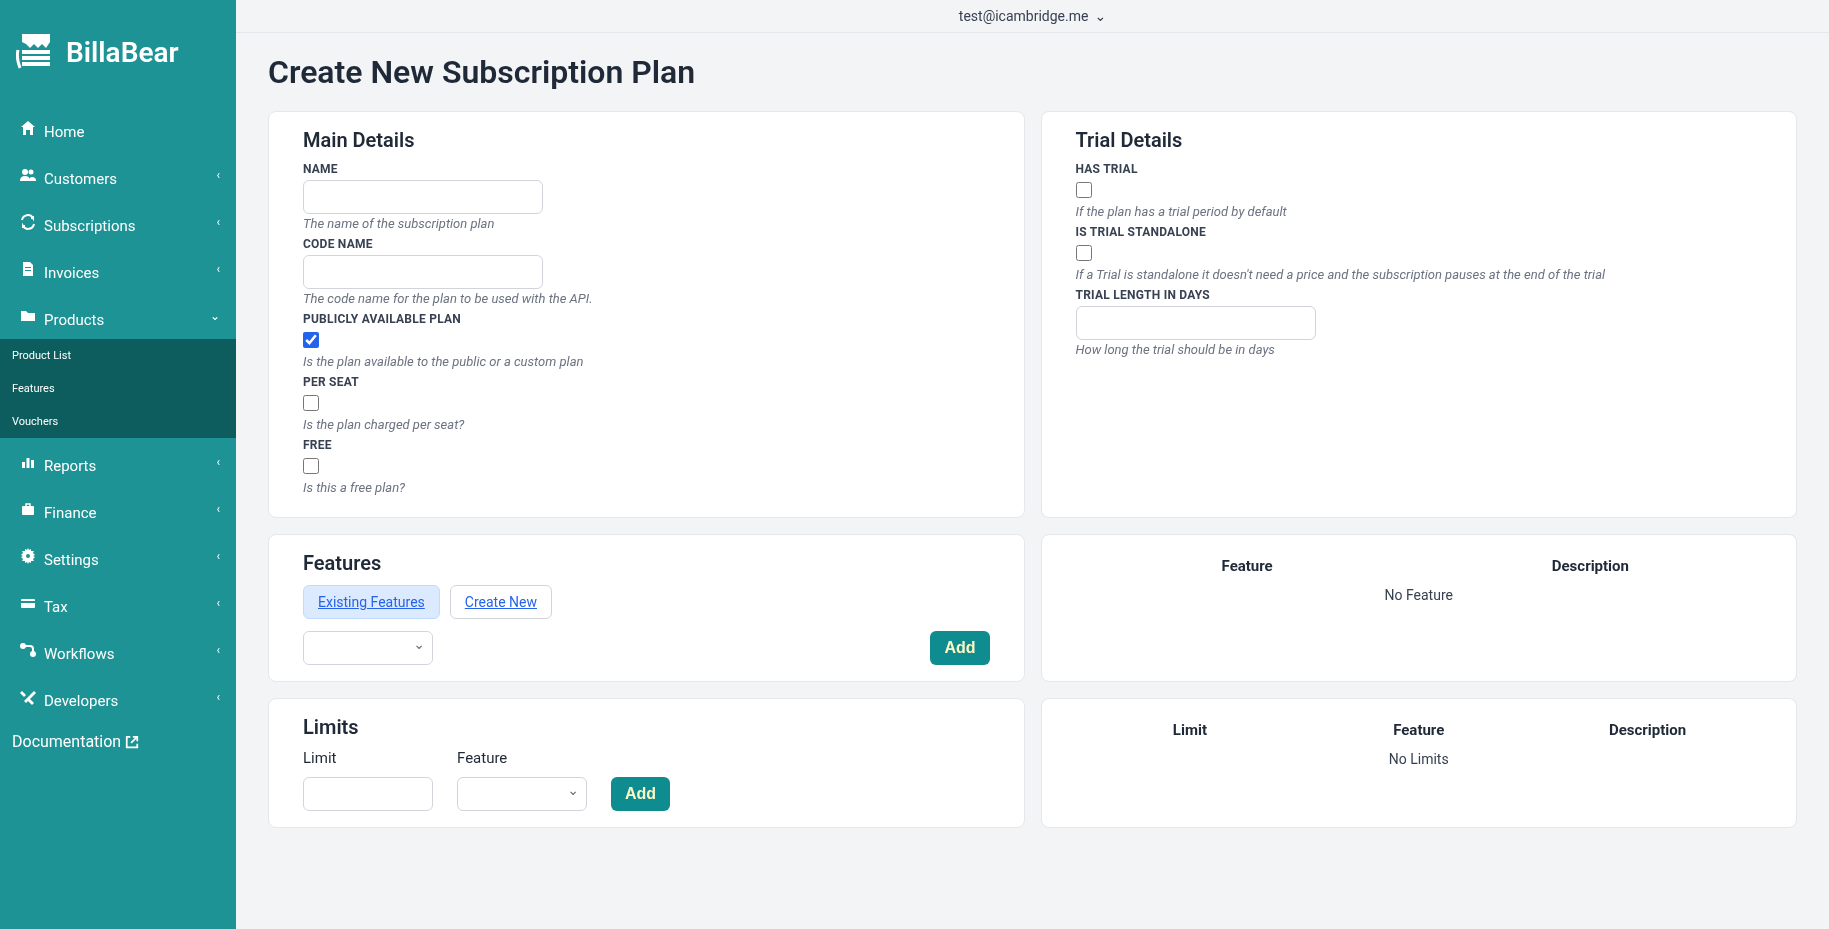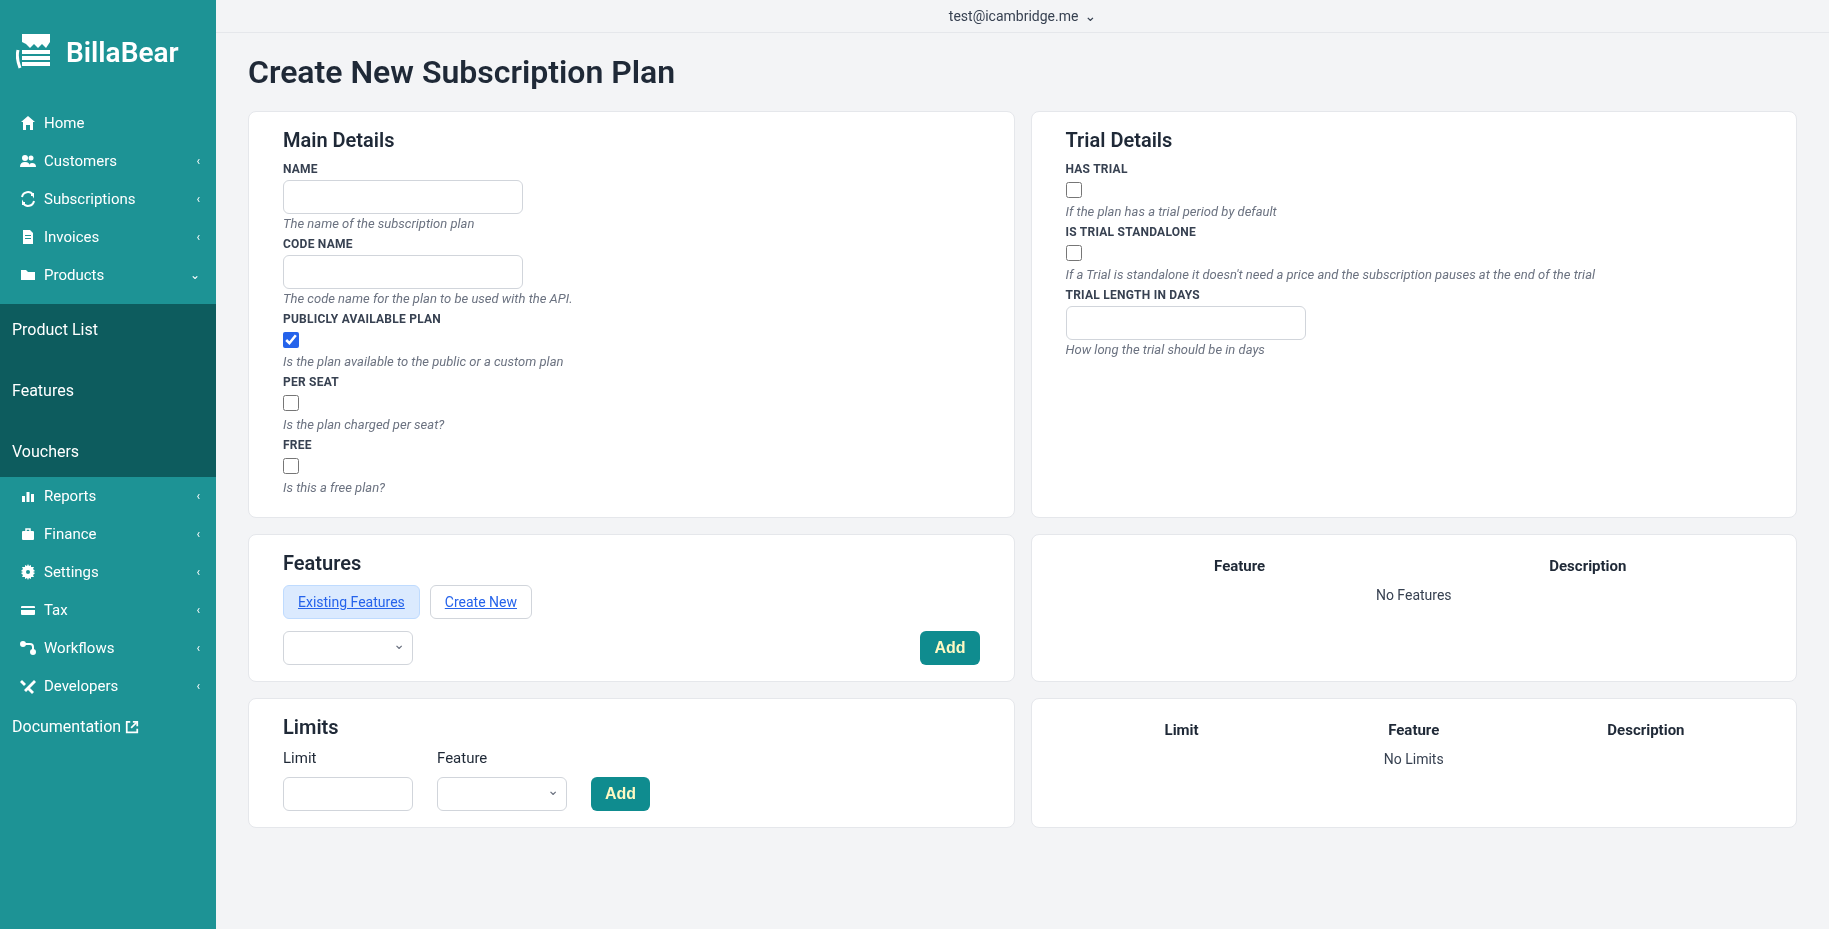--- a/index.html
+++ b/index.html
@@ -1,27 +1,27 @@
 <!DOCTYPE html>
 <html><head>
 <meta charset="utf-8">
 <style>
 * { box-sizing: border-box; margin: 0; padding: 0; }
 body { font-family: -apple-system, BlinkMacSystemFont, "Segoe UI", Roboto, sans-serif; background: #f3f4f6; color: #1f2937; }
 .app { display: flex; min-height: 100vh; }
-.sidebar { width: 216px; background: #1d9395; color: #fff; flex-shrink: 0; padding-top: 20px; }
+.sidebar { width: 236px; background: #1d9395; color: #fff; flex-shrink: 0; padding-top: 20px; }
 .logo { display: flex; align-items: center; gap: 10px; padding: 10px 16px 30px 16px; }
 .logo-text { font-size: 28px; font-weight: 600; color: #fff; }
 .nav-item { display: flex; align-items: center; padding: 10px 16px; cursor: pointer; font-size: 15px; }
 .nav-item .icon-slot { width: 24px; display: inline-flex; justify-content: center; }
-.nav-item .label { flex: 1; margin-left: 4px; }
+.nav-item .label { flex: 1; margin-left: 4px; margin-top: 9px; }
 .nav-item.expanded { }
 .chevron { font-size: 12px; }
 .sub-nav { background: #0d5c5e; }
-.sub-item { padding: 16px 12px; font-size: 16px; cursor: pointer; margin-top: 10px; }
+.sub-item { padding: 10px 12px; font-size: 11px; cursor: pointer; }
 .doc-item { display: flex; align-items: center; gap: 4px; padding: 12px 12px; cursor: pointer; }
 .main { flex: 1; display: flex; flex-direction: column; overflow: auto; }
 .topbar { display: flex; justify-content: center; align-items: center; padding: 8px 32px; border-bottom: 1px solid #e5e7eb; }
 .user-menu { display: flex; align-items: center; gap: 6px; font-size: 14px; color: #374151; cursor: pointer; }
 .content { padding: 20px 32px; }
 h1 { font-size: 32px; font-weight: 600; margin-bottom: 20px; }
 .row { display: flex; gap: 16px; margin-bottom: 16px; }
 .card { background: #fff; border-radius: 8px; padding: 16px 34px; flex: 1; border: 1px solid #e5e7eb; }
 .card h2 { font-size: 20px; font-weight: 600; margin-bottom: 10px; }
 .field-label { font-size: 12px; font-weight: 700; letter-spacing: 0.02em; color: #374151; text-transform: uppercase; margin-top: 4px; margin-bottom: 4px; }
@@ -257,21 +257,21 @@
             <div class="spacer"></div>
             <button class="btn">Add</button>
           </div>
         </div>
 
         <div class="card">
           <div class="table-header">
             <div class="th">Feature</div>
             <div class="th">Description</div>
           </div>
-          <div class="empty-msg">No Features</div>
+          <div class="empty-msg">No Feature</div>
         </div>
       </div>
 
       <div class="row">
         <div class="card">
           <h2>Limits</h2>
           <div class="limits-row">
             <div class="limit-col">
               <div class="col-label">Limit</div>
               <input type="text" style="">

